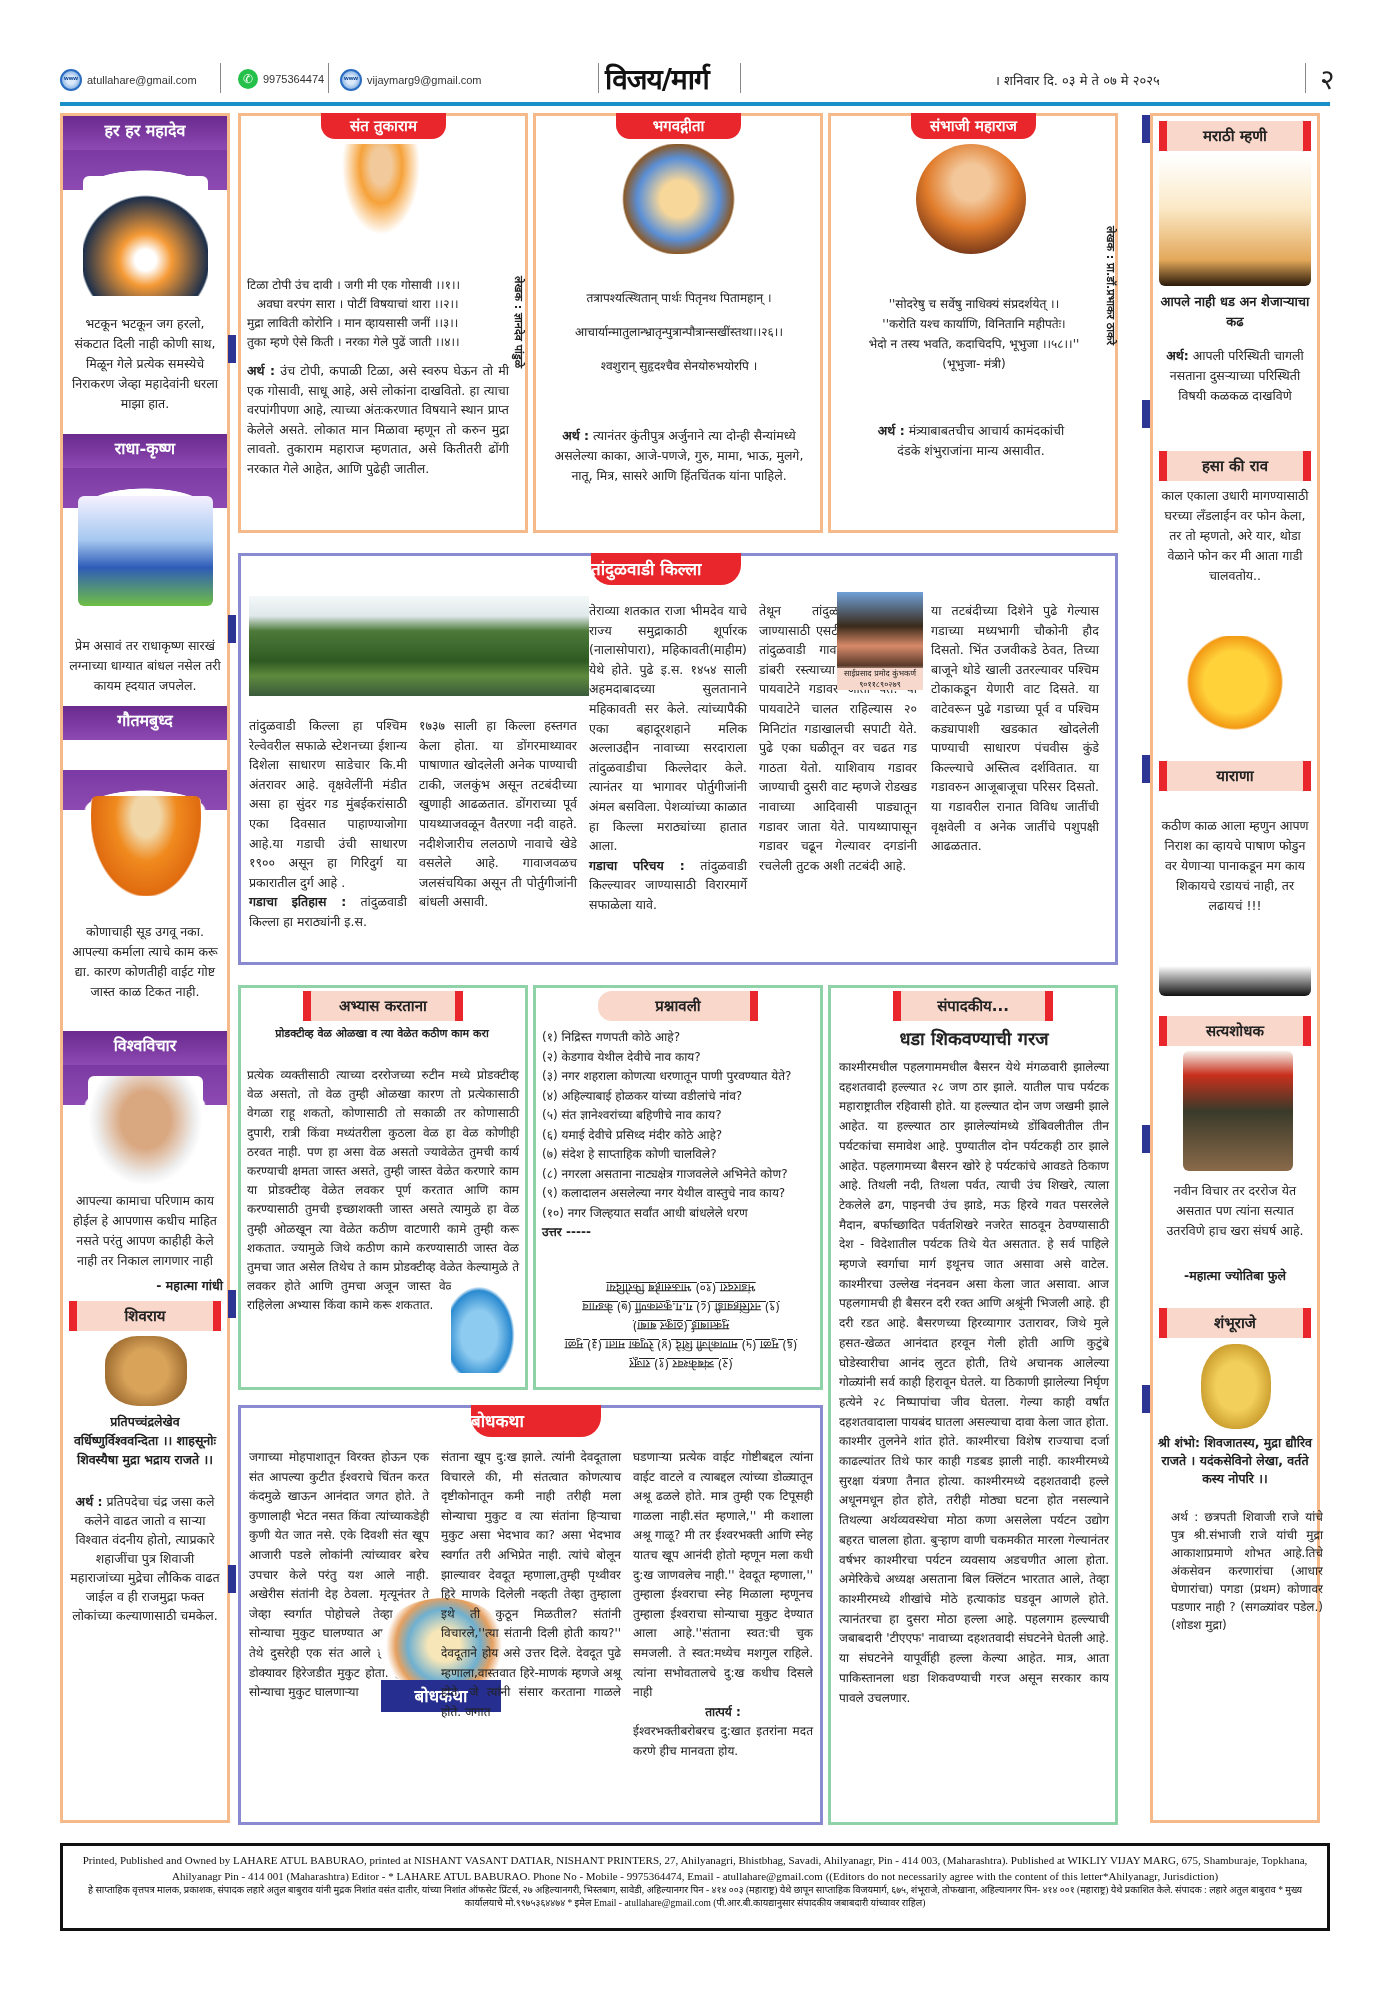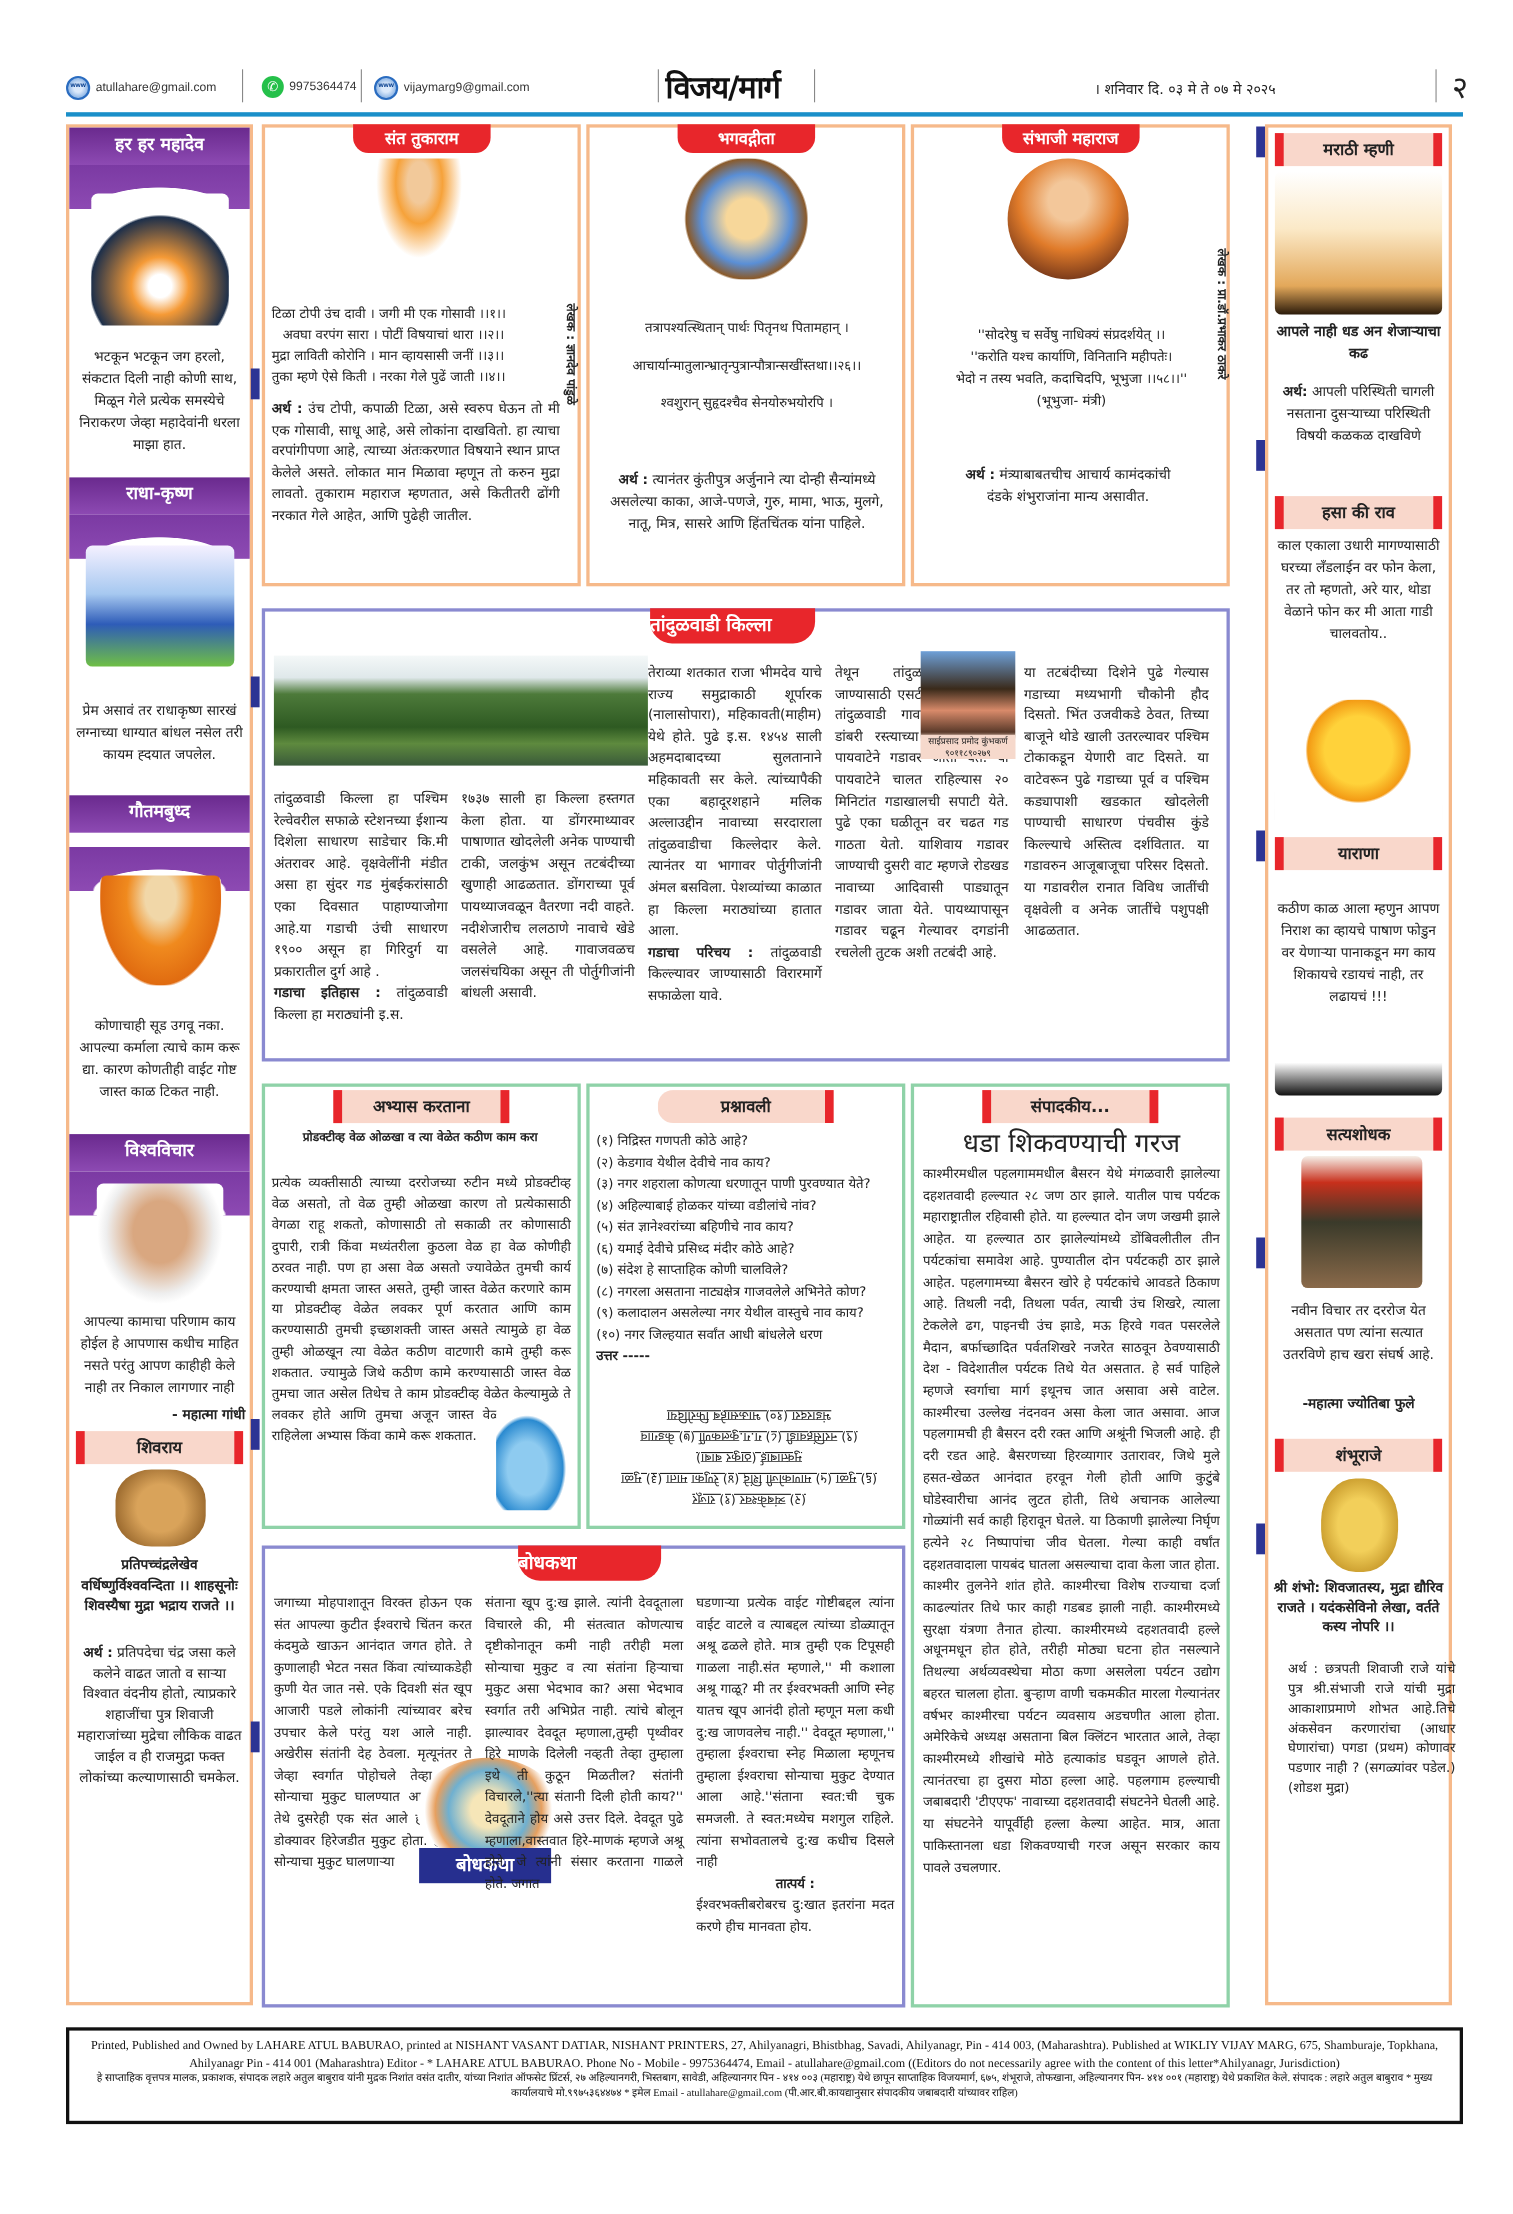--- a/index.html
+++ b/index.html
@@ -64,21 +64,21 @@
   <div class="vtitle" style="top:0">हर हर महादेव</div>
   <div class="arch" style="top:34px"></div>
   <div class="illus" style="left:20px; top:60px; width:125px; height:120px; background: radial-gradient(circle at 50% 70%, #fff 10%, #f59a36 25%, #1d2f4a 60%, #fff 62%);"></div>
   <div class="txt" style="left:4px; top:198px; width:156px;">भटकून भटकून जग हरलो, संकटात दिली नाही कोणी साथ, मिळून गेले प्रत्येक समस्येचे निराकरण जेव्हा महादेवांनी धरला माझा हात.</div>
 
   <div class="vtitle" style="top:318px">राधा-कृष्ण</div>
   <div class="arch" style="top:352px"></div>
   <div class="illus" style="left:15px; top:380px; width:135px; height:110px; background: linear-gradient(180deg, #f4f0ff 0%, #a6c8f0 40%, #2e5cb8 65%, #6fbf45 100%);"></div>
   <div class="txt" style="left:4px; top:520px; width:156px;">प्रेम असावं तर राधाकृष्ण सारखं लग्नाच्या धाग्यात बांधल नसेल तरी कायम ह्दयात जपलेल.</div>
 
-  <div class="vtitle" style="top:607px">गौतमबुध्द</div>
+  <div class="vtitle" style="top:590px">गौतमबुध्द</div>
   <div class="arch" style="top:654px"></div>
   <div class="illus" style="left:28px; top:680px; width:110px; height:100px; background: radial-gradient(ellipse at 50% 20%, #f1d7a8 18%, #f08a1e 40%, #e06b10 70%, #fff 72%);"></div>
   <div class="txt" style="left:4px; top:806px; width:156px;">कोणाचाही सूड उगवू नका. आपल्या कर्माला त्याचे काम करू द्या. कारण कोणतीही वाईट गोष्ट जास्त काळ टिकत नाही.</div>
 
   <div class="vtitle" style="top:915px">विश्वविचार</div>
   <div class="arch" style="top:949px"></div>
   <div class="illus" style="left:25px; top:960px; width:115px; height:110px; background: radial-gradient(ellipse at 50% 40%, #d9a780 30%, #eee 60%, #fff 70%);"></div>
   <div class="txt" style="left:4px; top:1075px; width:156px;">आपल्या कामाचा परिणाम काय होईल हे आपणास कधीच माहित नसते परंतु आपण काहीही केले नाही तर निकाल लागणार नाही</div>
   <div class="txt b" style="left:4px; top:1160px; width:156px; text-align:right;">- महात्मा गांधी</div>
 
@@ -200,21 +200,21 @@
     <div>(२) त्र्यंबकेश्वर (१) राजूर</div>
     <div>(६) मुळा (५) माणकोजी शिंदे (४) रेणुका माता (३) मुळा</div>
     <div>मुक्ताबाई (ठाकुर बाबा)</div>
     <div>(९) नरसिंहवाडी (८) ग.ग.कुलकर्णी (७) केडगाव</div>
     <div>भंडारदरा (१०) भाऊसाहेब फिरोदिया</div>
   </div>
 </div>
 
 <div class="panel green" style="left:828px; top:985px; width:290px; height:840px;">
   <div class="pinkhead" style="left:62px; top:3px; width:160px;">संपादकीय...</div>
-  <div class="txt" style="left:4px; top:36px; width:278px; font-family:'DejaVu Serif', serif; font-size:24px; line-height:30px; font-weight:normal;">धडा शिकवण्याची गरज</div>
+  <div class="txt" style="left:4px; top:36px; width:278px; font-family:'DejaVu Serif', serif; font-size:18px; line-height:30px; font-weight:bold;">धडा शिकवण्याची गरज</div>
   <div class="txtj" style="left:8px; top:70px; width:270px; font-size:12px; line-height:19.7px;">काश्मीरमधील पहलगाममधील बैसरन येथे मंगळवारी झालेल्या दहशतवादी हल्ल्यात २८ जण ठार झाले. यातील पाच पर्यटक महाराष्ट्रातील रहिवासी होते. या हल्ल्यात दोन जण जखमी झाले आहेत. या हल्ल्यात ठार झालेल्यांमध्ये डोंबिवलीतील तीन पर्यटकांचा समावेश आहे. पुण्यातील दोन पर्यटकही ठार झाले आहेत. पहलगामच्या बैसरन खोरे हे पर्यटकांचे आवडते ठिकाण आहे. तिथली नदी, तिथला पर्वत, त्याची उंच शिखरे, त्याला टेकलेले ढग, पाइनची उंच झाडे, मऊ हिरवे गवत पसरलेले मैदान, बर्फाच्छादित पर्वतशिखरे नजरेत साठवून ठेवण्यासाठी देश - विदेशातील पर्यटक तिथे येत असतात. हे सर्व पाहिले म्हणजे स्वर्गाचा मार्ग इथूनच जात असावा असे वाटेल. काश्मीरचा उल्लेख नंदनवन असा केला जात असावा. आज पहलगामची ही बैसरन दरी रक्त आणि अश्रूंनी भिजली आहे. ही दरी रडत आहे. बैसरणच्या हिरव्यागार उतारावर, जिथे मुले हसत-खेळत आनंदात हरवून गेली होती आणि कुटुंबे घोडेस्वारीचा आनंद लुटत होती, तिथे अचानक आलेल्या गोळ्यांनी सर्व काही हिरावून घेतले. या ठिकाणी झालेल्या निर्घृण हत्येने २८ निष्पापांचा जीव घेतला. गेल्या काही वर्षांत दहशतवादाला पायबंद घातला असल्याचा दावा केला जात होता. काश्मीर तुलनेने शांत होते. काश्मीरचा विशेष राज्याचा दर्जा काढल्यांतर तिथे फार काही गडबड झाली नाही. काश्मीरमध्ये सुरक्षा यंत्रणा तैनात होत्या. काश्मीरमध्ये दहशतवादी हल्ले अधूनमधून होत होते, तरीही मोठ्या घटना होत नसल्याने तिथल्या अर्थव्यवस्थेचा मोठा कणा असलेला पर्यटन उद्योग बहरत चालला होता. बुऱ्हाण वाणी चकमकीत मारला गेल्यानंतर वर्षभर काश्मीरचा पर्यटन व्यवसाय अडचणीत आला होता. अमेरिकेचे अध्यक्ष असताना बिल क्लिंटन भारतात आले, तेव्हा काश्मीरमध्ये शीखांचे मोठे हत्याकांड घडवून आणले होते. त्यानंतरचा हा दुसरा मोठा हल्ला आहे. पहलगाम हल्ल्याची जबाबदारी 'टीएएफ' नावाच्या दहशतवादी संघटनेने घेतली आहे. या संघटनेने यापूर्वीही हल्ला केल्या आहेत. मात्र, आता पाकिस्तानला धडा शिकवण्याची गरज असून सरकार काय पावले उचलणार.</div>
 </div>
 
 <div class="panel blue" style="left:238px; top:1405px; width:585px; height:420px;">
   <div class="redtab-big" style="left:230px; top:-3px; width:130px;">बोधकथा</div>
   <div class="txtj" style="left:8px; top:40px; width:180px; font-size:12px; line-height:19.6px;">जगाच्या मोहपाशातून विरक्त होऊन एक संत आपल्या कुटीत ईश्वराचे चिंतन करत कंदमुळे खाऊन आनंदात जगत होते. ते कुणालाही भेटत नसत किंवा त्यांच्याकडेही कुणी येत जात नसे. एके दिवशी संत खूप आजारी पडले लोकांनी त्यांच्यावर बरेच उपचार केले परंतु यश आले नाही. अखेरीस संतांनी देह ठेवला. मृत्यूनंतर ते जेव्हा स्वर्गात पोहोचले तेव्हा त्यांना सोन्याचा मुकुट घालण्यात आला. तसेच तेथे दुसरेही एक संत आले होते त्यांच्या डोक्यावर हिरेजडीत मुकुट होता. हे पाहून सोन्याचा मुकुट घालणाऱ्या</div>
   <div class="illus" style="left:138px; top:190px; width:130px; height:95px; border-radius:50%; background: radial-gradient(circle, #f6e6b8 20%, #6fb0d0 45%, #e6a060 60%, #fff 72%);"></div>
   <div style="position:absolute; left:140px; top:272px; width:120px; height:32px; background:#262f8f; color:#fff; font-weight:bold; font-size:17px; line-height:32px; text-align:center;">बोधकथा</div>
   <div class="txtj" style="left:200px; top:40px; width:180px; font-size:12px; line-height:19.6px;">संताना खूप दु:ख झाले. त्यांनी देवदूताला विचारले की, मी संतत्वात कोणत्याच दृष्टीकोनातून कमी नाही तरीही मला सोन्याचा मुकुट व त्या संतांना हिऱ्याचा मुकुट असा भेदभाव का? असा भेदभाव स्वर्गात तरी अभिप्रेत नाही. त्यांचे बोलून झाल्यावर देवदूत म्हणाला,तुम्ही पृथ्वीवर हिरे माणके दिलेली नव्हती तेव्हा तुम्हाला इथे ती कुठून मिळतील? संतांनी विचारले,''त्या संतानी दिली होती काय?'' देवदूताने होय असे उत्तर दिले. देवदूत पुढे म्हणाला,वास्तवात हिरे-माणकं म्हणजे अश्रू होते. जे त्यांनी संसार करताना गाळले होते. जगात</div>
   <div class="txtj" style="left:392px; top:40px; width:180px; font-size:12px; line-height:19.6px;">

